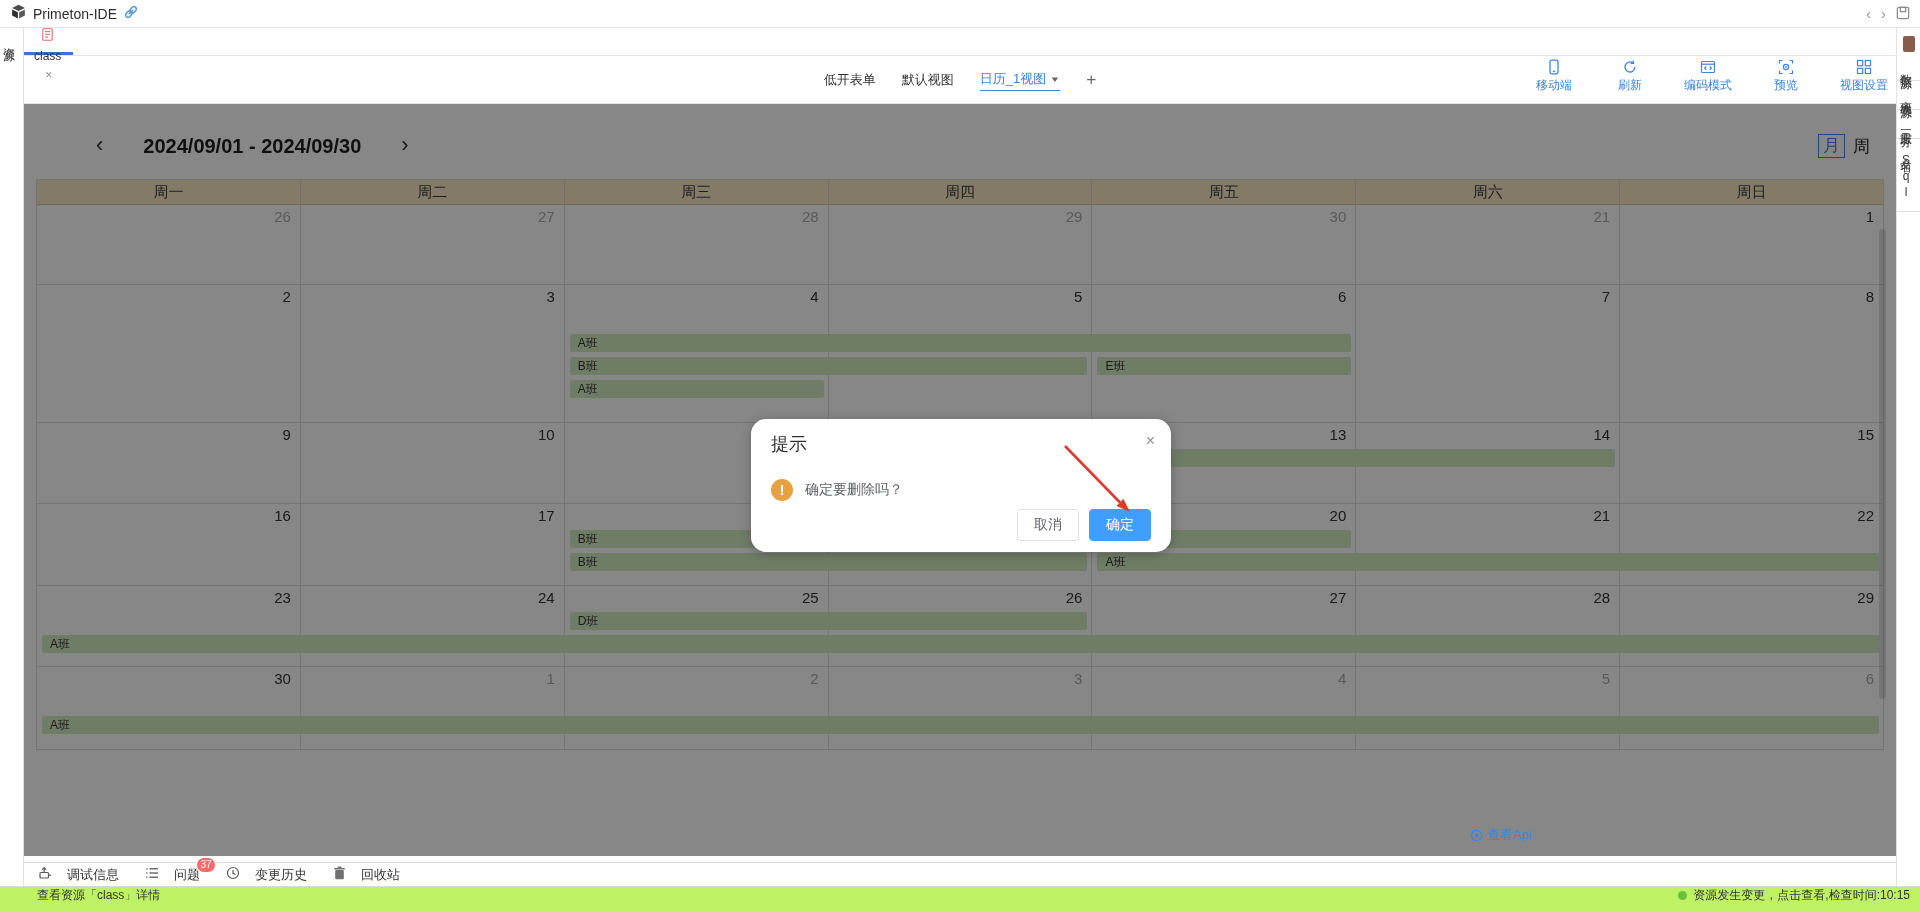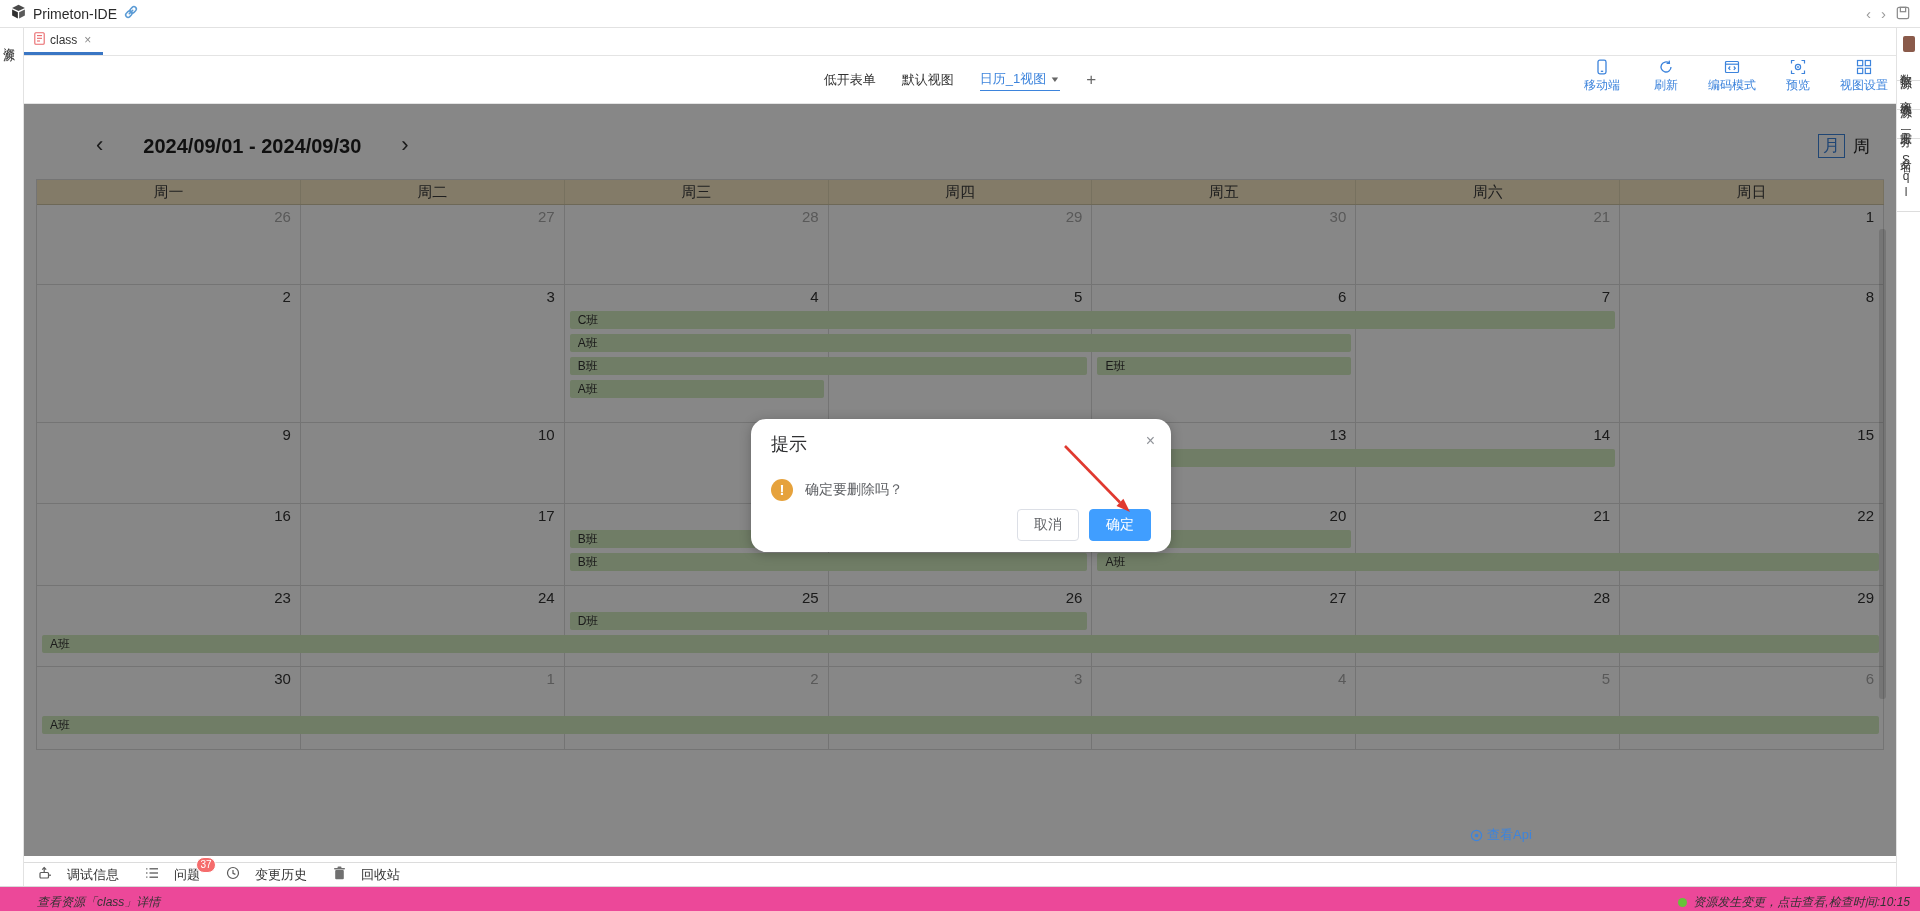--- a/index.html
+++ b/index.html
@@ -21,31 +21,31 @@
   .v-item { writing-mode:vertical-lr; text-orientation:upright; font-size:12px; color:#3a3a3a;
     letter-spacing:2px; padding:10px 0; margin:0 auto; display:block; text-align:center; width:100%; cursor:pointer; }
   .rail-right .v-item { border-bottom:1px solid #ddd; }
   .rail-icon { display:block; width:12px; height:16px; margin:8px auto 2px auto; background:#8a5a4a; border-radius:2px; }
 
   
   .center { position:absolute; left:24px; top:28px; width:1872px; height:858px; background:#fff; }
 
   .tabrow { position:absolute; left:0; top:0; width:100%; height:28px; border-bottom:1px solid #e4e4e4; display:flex; }
   .tab { display:flex; align-items:center; gap:5px; padding:0 12px 0 10px; font-size:12px; color:#333;
-    border-bottom:3px solid #3a76c4; cursor:pointer; }
+    border-bottom:3px solid #3a76c4; cursor:pointer;flex-direction:column; }
   .tab .close { color:#8a8a8a; font-size:12px; margin-left:2px; }
 
   .toolbar { position:absolute; left:0; top:28px; width:100%; height:48px; border-bottom:1px solid #e4e4e4; }
   .view-tabs { position:absolute; left:0; right:0; top:0; height:48px; display:flex; align-items:center;
     justify-content:center; gap:26px; font-size:13px; }
   .view-tab { color:#333; cursor:pointer; white-space:nowrap; }
   .view-tab.active { color:#3d84dc; border-bottom:1px solid #3d84dc; padding-bottom:2px; }
   .view-tab .caret { display:inline-block; margin-left:4px; color:#666; font-size:10px; transform:scale(1.1,0.8); }
   .add-view { color:#666; font-size:17px; cursor:pointer; }
-  .tool-actions { position:absolute; right:8px; top:3px; display:flex; gap:20px; }
+  .tool-actions { position:absolute; right:8px; top:3px; display:flex; gap:32px; }
   .tool-btn { display:flex; flex-direction:column; align-items:center; gap:2px; color:#3d84dc;
     font-size:12px; cursor:pointer; min-width:44px; }
   .tool-btn svg { display:block; }
 
   
   .preview { position:absolute; left:0; top:76px; width:1872px; height:752px; background:#fff; overflow:hidden; }
   .cal-title { position:absolute; left:0; top:28px; width:100%; text-align:left; font-size:20px;
     font-weight:bold; color:#1f1f1f;margin-left:32px; }
   .cal-title .nav { font-weight:normal; font-size:22px; color:#333; cursor:pointer; padding:0 40px; vertical-align:1px; }
   .mode-toggle { position:absolute; right:26px; top:30px; display:flex; align-items:center; gap:8px; font-size:17px; }
@@ -84,22 +84,22 @@
   .btn-cancel { background:#fff; border:1px solid #dcdfe6; color:#606266; }
   .btn-confirm { background:#409eff; border:1px solid #409eff; color:#fff; }
   .red-arrow { position:absolute; left:1035px; top:335px; z-index:8; pointer-events:none; }
 
   
   .bottom-toolbar { position:absolute; left:0; bottom:0; width:100%; height:24px; background:#fff;
     border-top:1px solid #dcdcdc; display:flex; align-items:center; gap:26px; padding:0 14px; }
   .bt-item { display:flex; align-items:center; gap:15px; font-size:13px; color:#333; cursor:pointer; position:relative; }
   .badge { position:absolute; top:-9px; right:-16px; background:#f56c6c; color:#fff; font-size:10px;
     line-height:14px; min-width:20px; text-align:center; border-radius:8px; border:1px solid #fff; }
-  .statusbar { position:absolute; left:0; top:886px; width:1920px; height:25px; background:#ec4899;
-    border-top:1px solid #d9d9d9; display:flex; align-items:flex-end; font-size:12px; color:#333; padding:0 10px 0 37px;font-style:italic; }
+  .statusbar { position:absolute; left:0; top:886px; width:1920px; height:25px; background:#bef264;
+    border-top:1px solid #d9d9d9; display:flex; align-items:flex-start; font-size:12px; color:#333; padding:0 10px 0 37px; }
   .status-right { margin-left:auto; display:flex; align-items:center; gap:6px; cursor:pointer; }
   .dot { width:9px; height:9px; border-radius:50%; background:#67c23a; display:inline-block; }
 </style>
 </head>
 <body>
 
 <div id="app">
 
   <div class="titlebar">
     <span>
@@ -277,21 +277,20 @@
             </div>
             <div class="day">
               <span class="num">6</span>
             </div>
             <div class="day">
               <span class="num">7</span>
             </div>
             <div class="day">
               <span class="num">8</span>
             </div>
-            <div class="event" style="left: calc(28.5714% + 5px); width: calc(57.1429% - 10px); top: 26px;">C班</div>
             <div class="event" style="left: calc(28.5714% + 5px); width: calc(42.8571% - 10px); top: 49px;">A班</div>
             <div class="event" style="left: calc(28.5714% + 5px); width: calc(28.5714% - 10px); top: 72px;">B班</div>
             <div class="event" style="left: calc(57.1429% + 5px); width: calc(14.2857% - 10px); top: 72px;">E班</div>
             <div class="event" style="left: calc(28.5714% + 5px); width: calc(14.2857% - 10px); top: 95px;">A班</div>
           </div>
           <div class="week" style="height: 81px;">
             <div class="day">
               <span class="num">9</span>
             </div>
             <div class="day">

